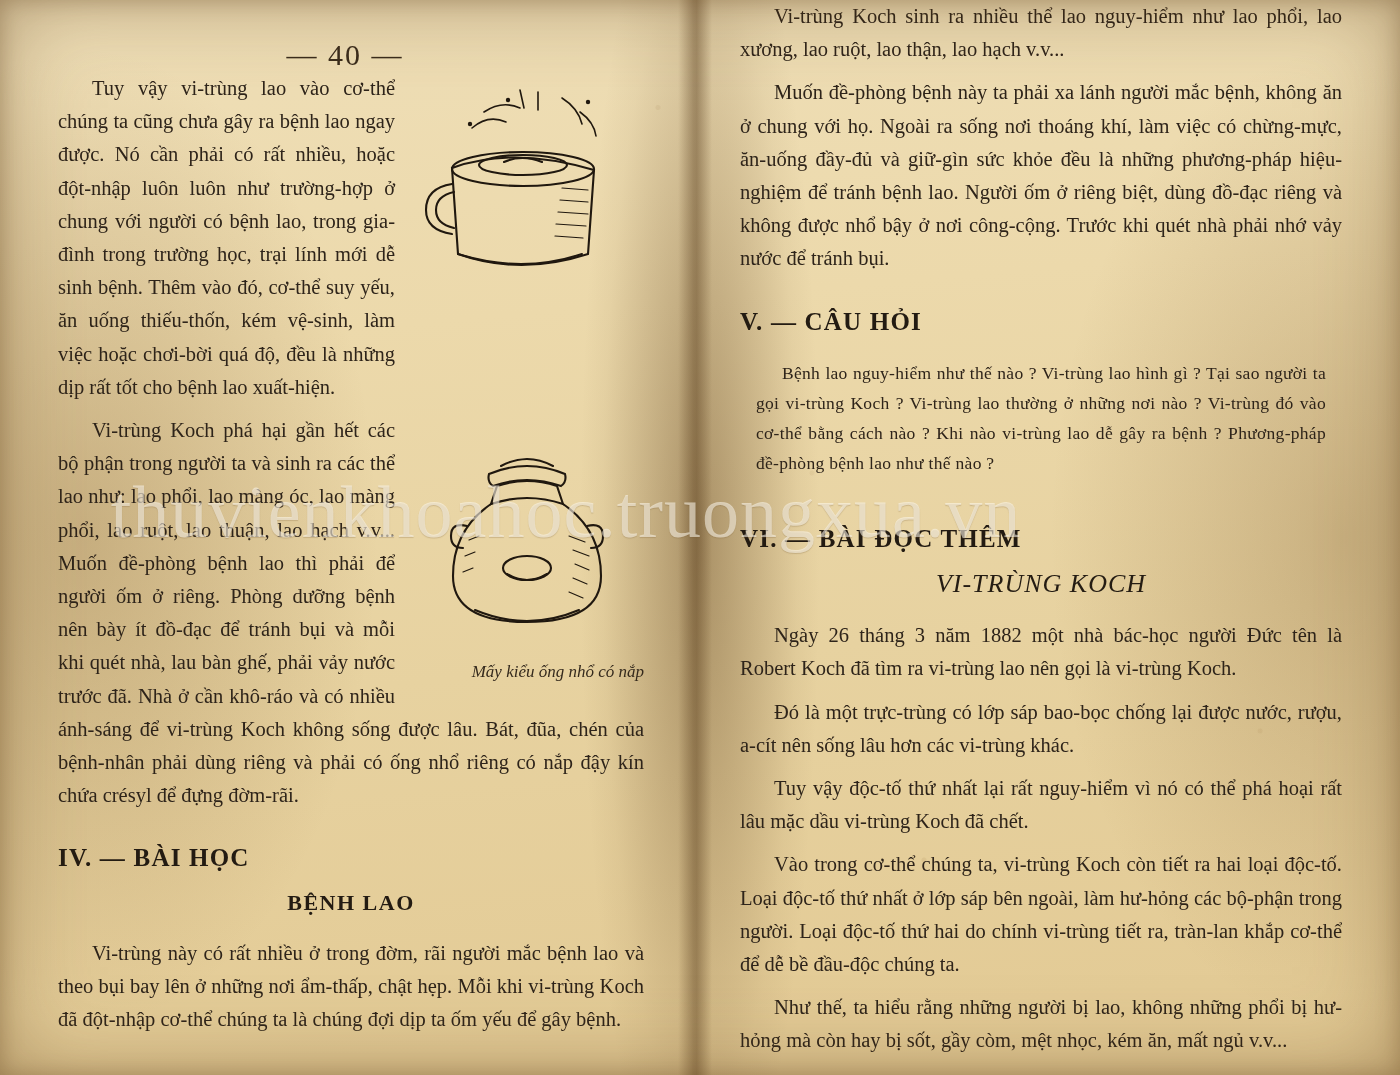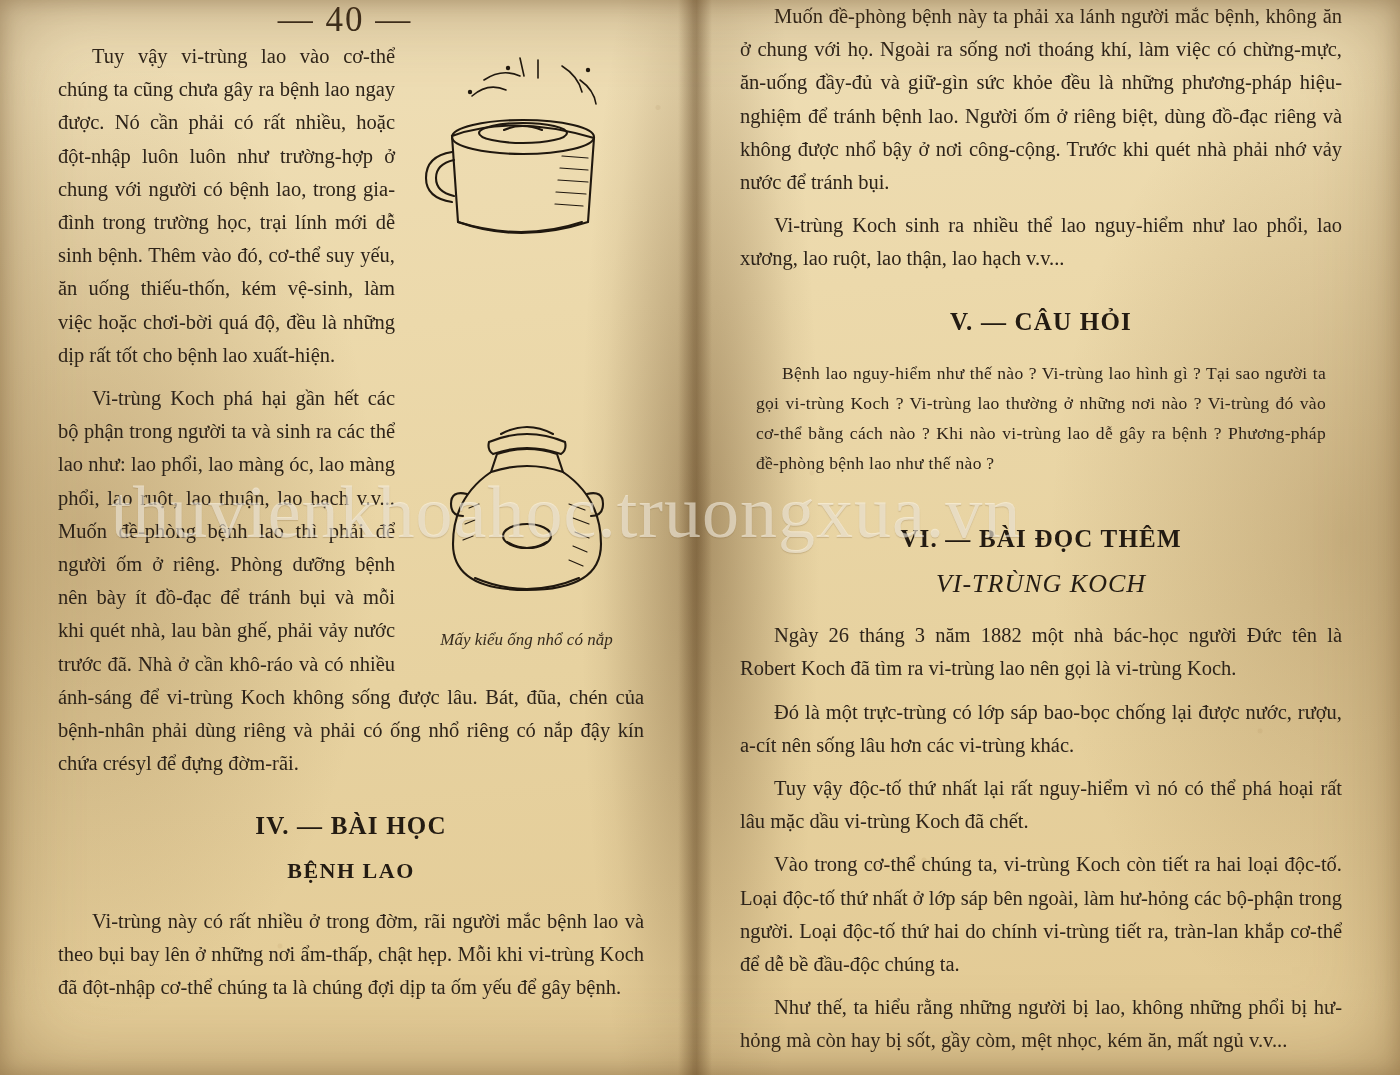--- a/index.html
+++ b/index.html
@@ -60,23 +60,24 @@
     position: absolute;
     top: 0;
     height: 1075px;
     color: #2b2118;
   }
   .page-left  { left: 0;    width: 690px; }
   .page-right { left: 700px; width: 700px; }
 
   .folio {
     text-align: center;
-    font-size: 35px;
+    font-size: 30px;
     letter-spacing: 2px;
     color: #3a2c1c;
+    padding-top: 38px;
     font-family: "Liberation Serif", serif;
   }
 
   .col {
     padding: 0 46px 0 58px;
     font-size: 20.5px;
     line-height: 1.62;
     text-align: justify;
     color: #2e241a;
   }
@@ -94,24 +95,25 @@
     margin: 4px 0 6px 14px;
     text-align: center;
   }
   .figure svg { display: block; margin: 0 auto; }
   .fig-caption {
     font-size: 17px;
     font-style: italic;
     margin-top: 6px;
     color: #352a1d;
     line-height: 1.25;
+    text-align: right;
   }
 
   h2.section {
-    text-align: center;
+    text-align: left;
     font-size: 25px;
     font-weight: bold;
     letter-spacing: 1.2px;
     margin: 26px 0 4px 0;
     color: #231b12;
   }
   h3.subsection {
     text-align: center;
     font-size: 22px;
     font-weight: bold;
@@ -225,22 +227,22 @@
       <h2 class="section">IV. — BÀI HỌC</h2>
       <h3 class="subsection">BỆNH LAO</h3>
 
       <p>Vi-trùng này có rất nhiều ở trong đờm, rãi người mắc bệnh lao và theo bụi bay lên ở những nơi ẩm-thấp, chật hẹp. Mỗi khi vi-trùng Koch đã đột-nhập cơ-thể chúng ta là chúng đợi dịp ta ốm yếu để gây bệnh.</p>
     </div>
   </div>
 
   <div class="page page-right">
     <div class="col">
 
+      <p>Vi-trùng Koch sinh ra nhiều thể lao nguy-hiểm như lao phổi, lao xương, lao ruột, lao thận, lao hạch v.v...</p>
       <p>Muốn đề-phòng bệnh này ta phải xa lánh người mắc bệnh, không ăn ở chung với họ. Ngoài ra sống nơi thoáng khí, làm việc có chừng-mực, ăn-uống đầy-đủ và giữ-gìn sức khỏe đều là những phương-pháp hiệu-nghiệm để tránh bệnh lao. Người ốm ở riêng biệt, dùng đồ-đạc riêng và không được nhổ bậy ở nơi công-cộng. Trước khi quét nhà phải nhớ vảy nước để tránh bụi.</p>
-      <p>Vi-trùng Koch sinh ra nhiều thể lao nguy-hiểm như lao phổi, lao xương, lao ruột, lao thận, lao hạch v.v...</p>
 
       <h2 class="section">V. — CÂU HỎI</h2>
       <div class="questions">
         <p>Bệnh lao nguy-hiểm như thế nào ? Vi-trùng lao hình gì ? Tại sao người ta gọi vi-trùng Koch ? Vi-trùng lao thường ở những nơi nào ? Vi-trùng đó vào cơ-thể bằng cách nào ? Khi nào vi-trùng lao dễ gây ra bệnh ? Phương-pháp đề-phòng bệnh lao như thế nào ?</p>
       </div>
 
       <h2 class="section">VI. — BÀI ĐỌC THÊM</h2>
       <h3 class="italic-title">VI-TRÙNG KOCH</h3>
 
       <p>Ngày 26 tháng 3 năm 1882 một nhà bác-học người Đức tên là Robert Koch đã tìm ra vi-trùng lao nên gọi là vi-trùng Koch.</p>

